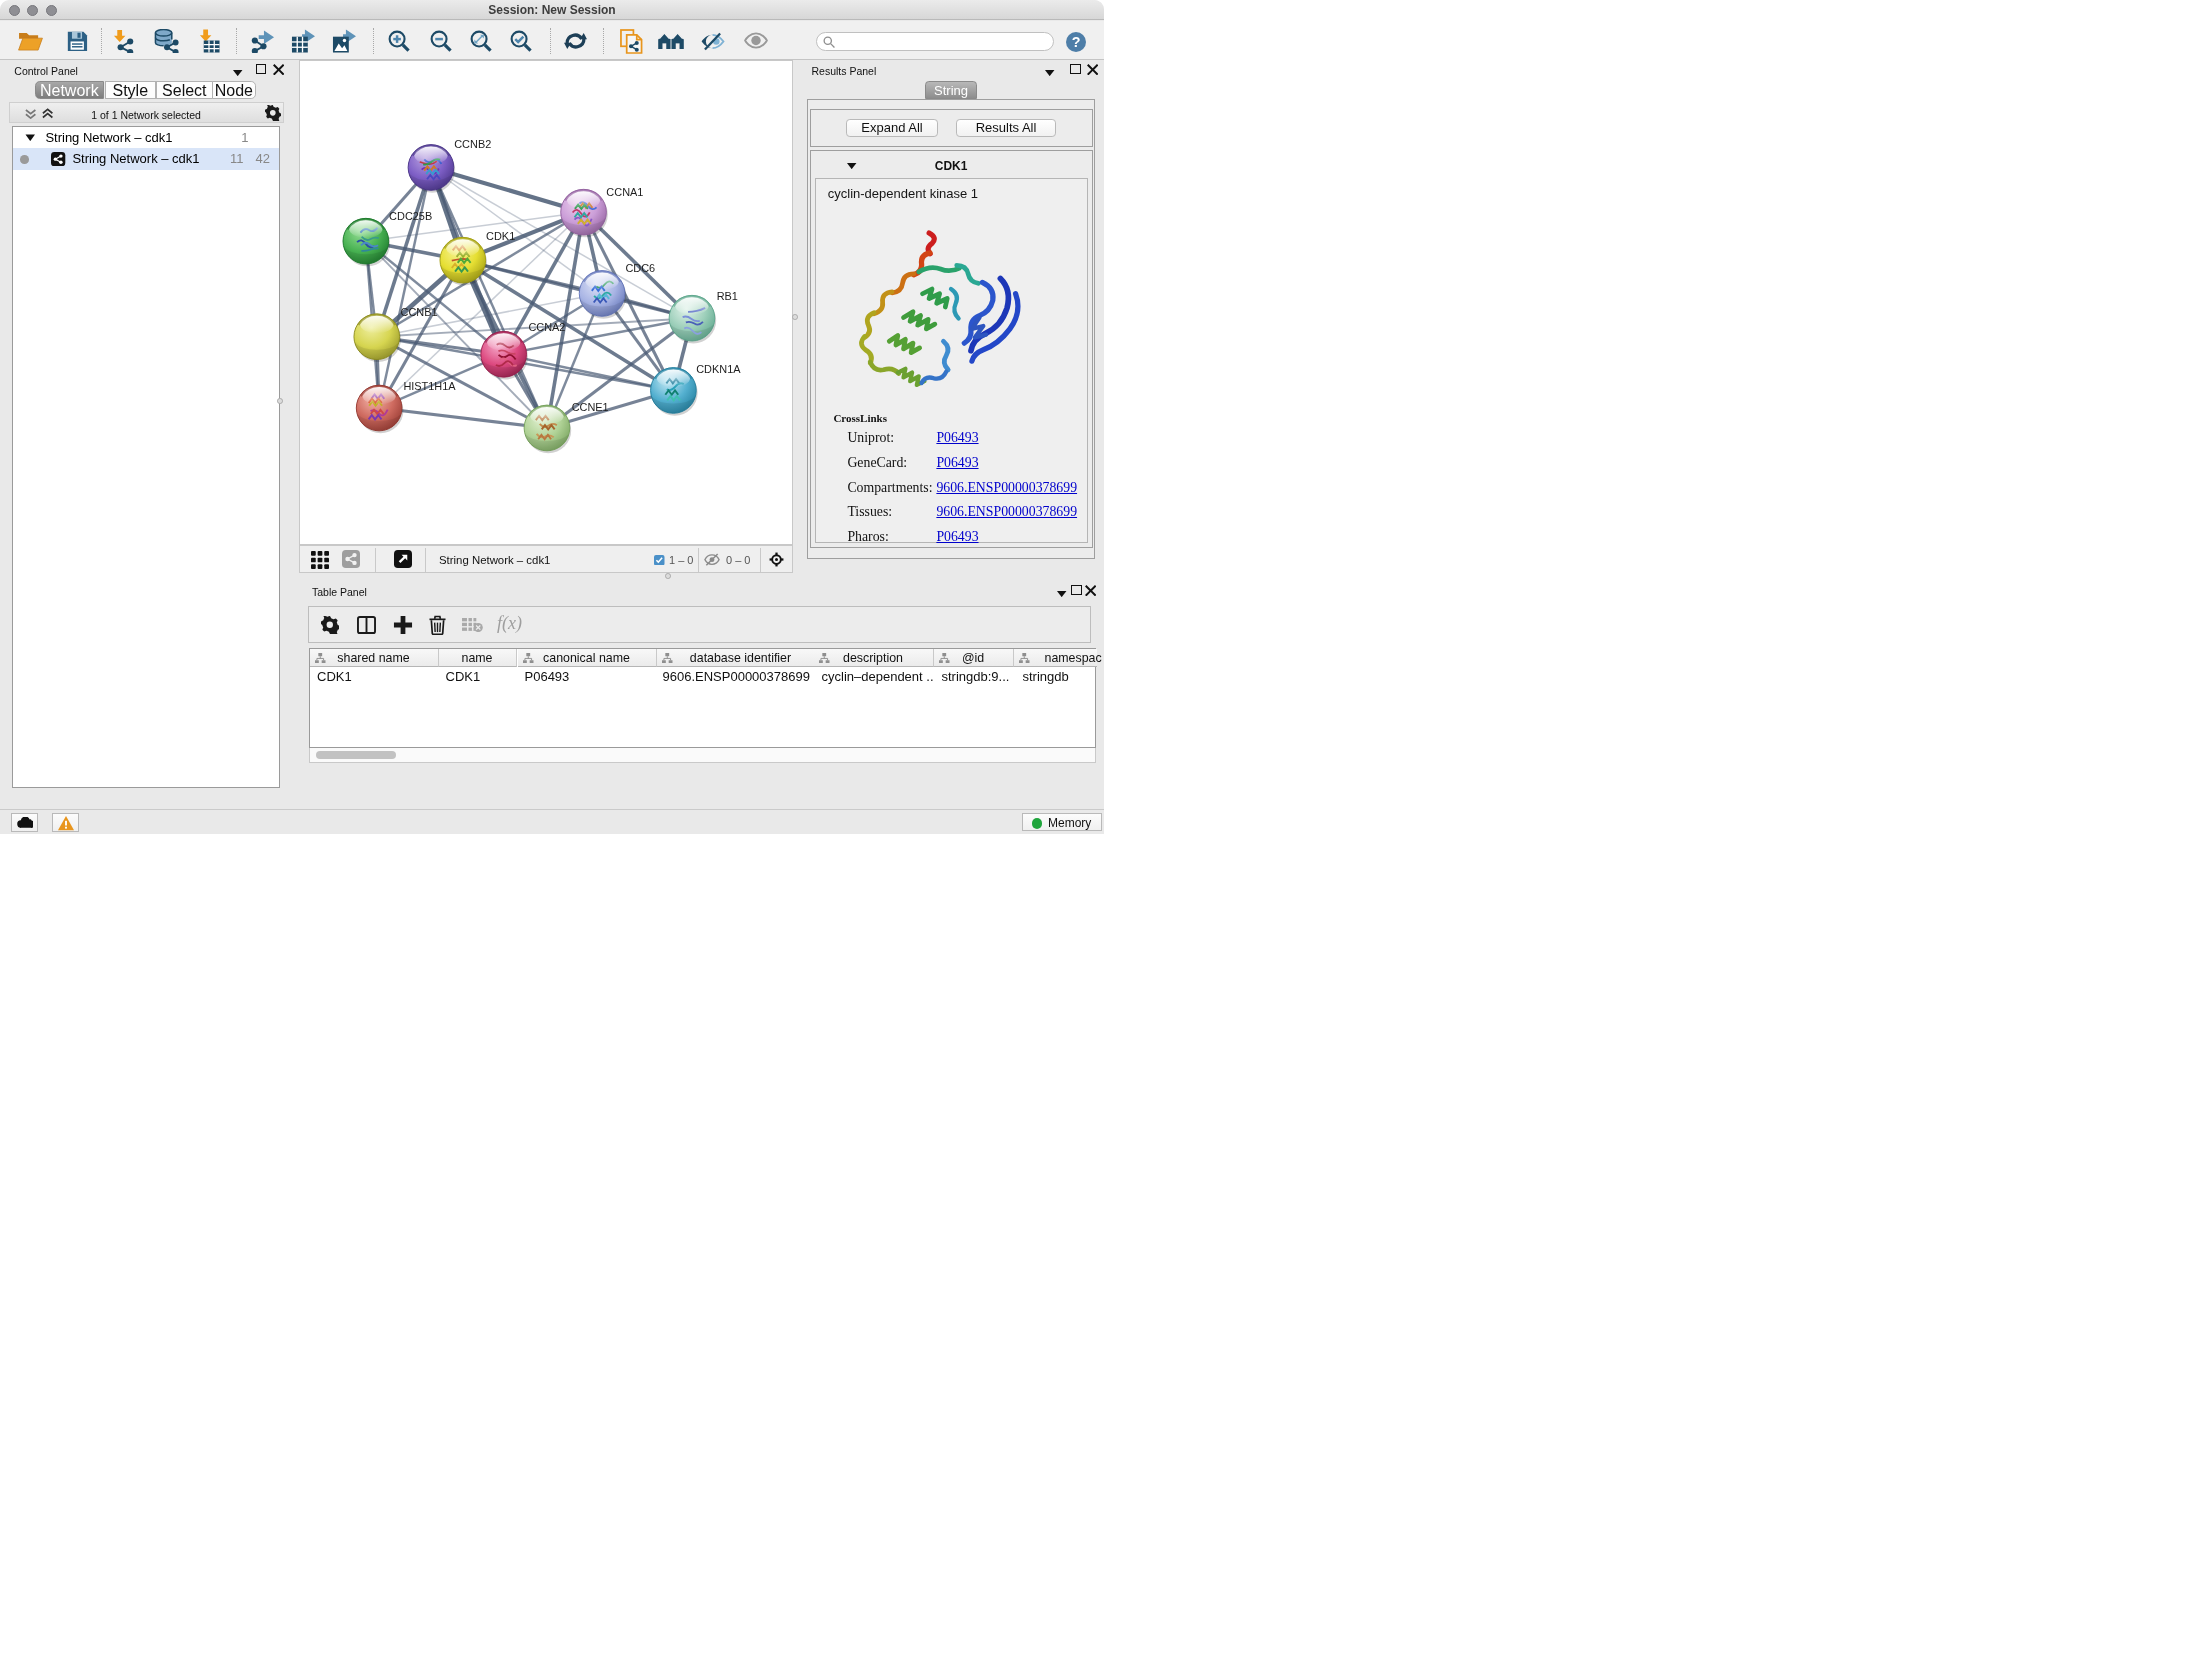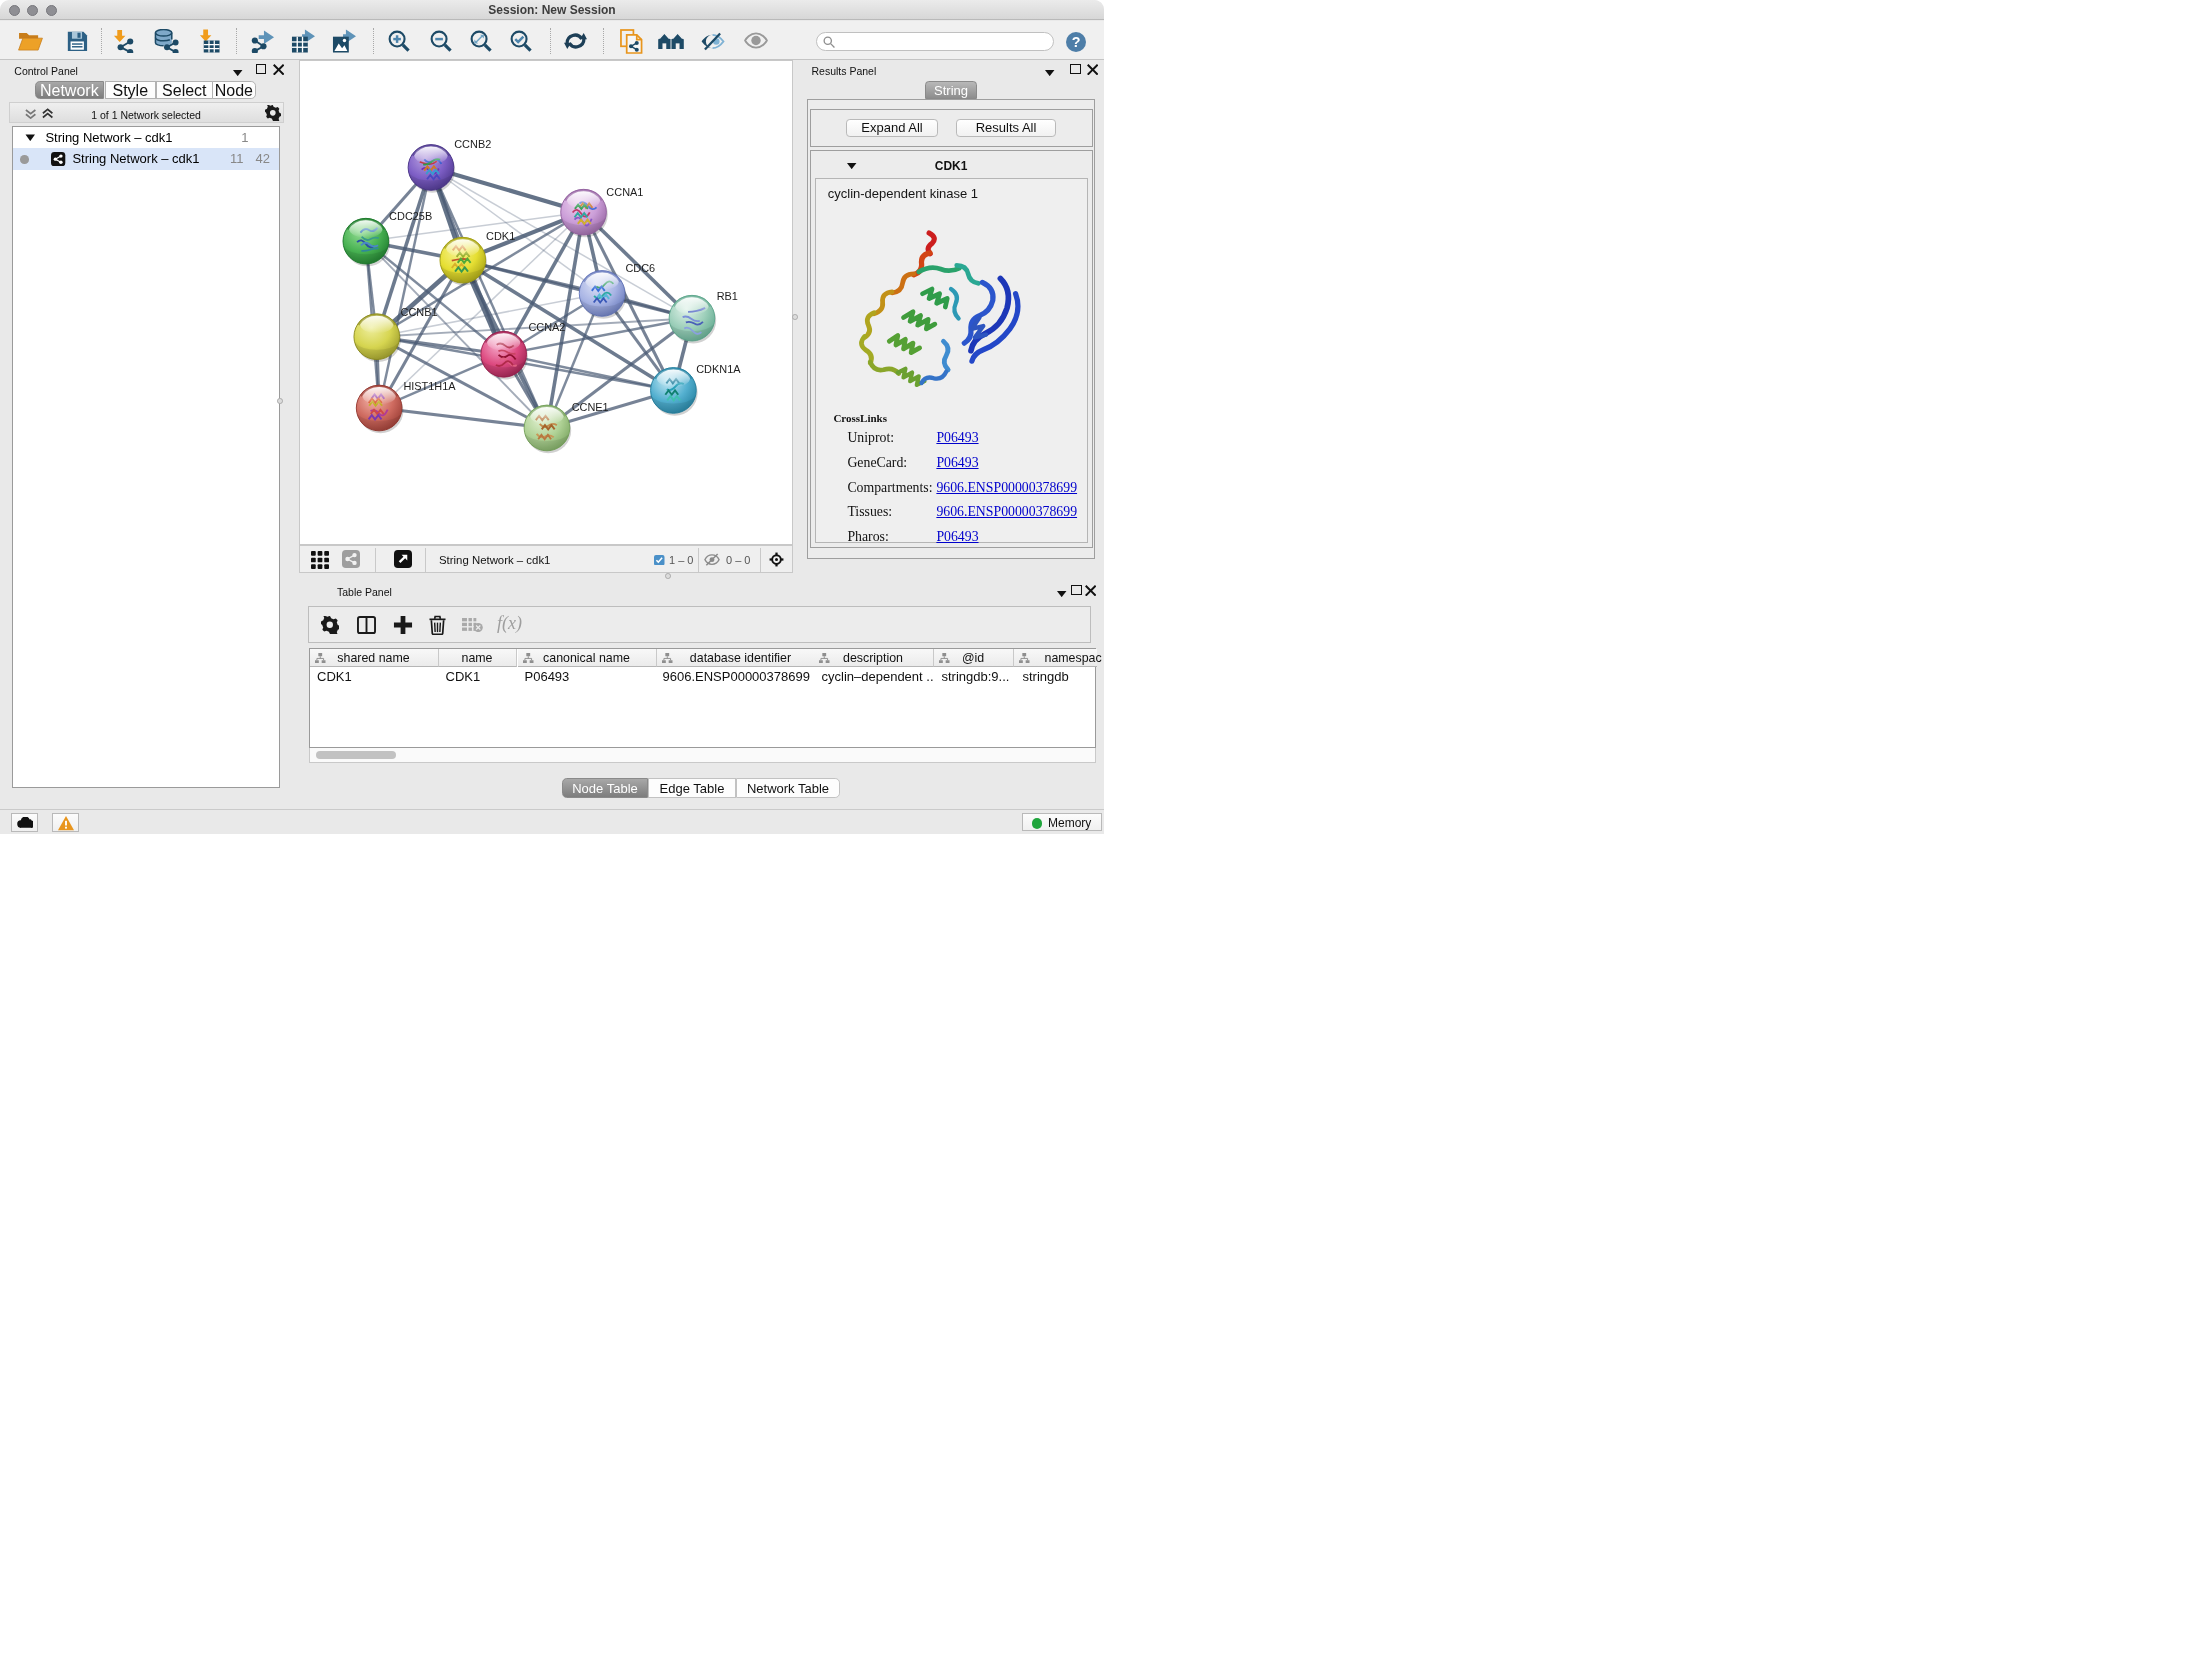--- a/index.html
+++ b/index.html
@@ -712,21 +712,21 @@
             <a class="xv">9606.ENSP00000378699</a>
           </div>
         <div class="xrow" style="top:350px;">
             <span class="xl">Pharos:</span>
             <a class="xv">P06493</a>
           </div>
       </div>
     </div>
   </div>
   <div id="tpanel">
-    <div class="paneltitle" style="position:absolute;left:13px;top:2.9px;margin-left:25px;">Table Panel</div>
+    <div class="paneltitle" style="position:absolute;left:13px;top:2.9px;">Table Panel</div>
     <svg style="position:absolute;left:757px;top:6.7px" width="11.4" height="7.6" viewBox="0 0 12 8">
         <path d="M1 1h10L6 7.5z" fill="#111"></path>
       </svg>
     <div class="winbtn" style="left:772px;top:1.9px;"></div>
     <svg style="position:absolute;left:786px;top:1.9px" width="11.4" height="11.4" viewBox="0 0 12 12">
         <path d="M1.5 0 6 4.5 10.5 0 12 1.5 7.5 6 12 10.5 10.5 12 6 7.5 1.5 12 0 10.5 4.5 6 0 1.5z" fill="#111"></path>
       </svg>
     <div id="tptool">
       <svg style="position:absolute;left:12.4px;top:8.6px" width="18" height="18" viewBox="0 0 17 17">
           <path fill="#1a1a1a" d="M8.5 0l1.1 2.2a6.5 6.5 0 0 1 2.1.9L14 2.3l1.7 1.7-.8 2.3c.4.6.7 1.3.9 2.1l2.2 1.1-0 2.4-2.2 1.1a6.5 6.5 0 0 1-.9 2.1l.8 2.3-1.7 1.7-2.3-.8c-.6.4-1.3.7-2.1.9L8.5 17l-1.1-2.2a6.5 6.5 0 0 1-2.1-.9l-2.3.8L1.3 13l.8-2.3a6.5 6.5 0 0 1-.9-2.1L0 7.5l0-2.4 2.2-1.1c.2-.8.5-1.5.9-2.1L2.3 0 4 0l2.3.8C6.9.4 7.6.1 8.4 0z"></path>
@@ -820,25 +820,20 @@
       <div class="td" style="left:215px;">P06493</div>
       <div class="td" style="left:353px;">9606.ENSP00000378699</div>
       <div class="td" style="left:512px;width:112px;">cyclin–dependent ...</div>
       <div class="td" style="left:632px;width:67px;">stringdb:9...</div>
       <div class="td" style="left:713px;">stringdb</div>
     </div>
     <div id="hscroll">
         <div id="hthumb"></div>
       </div>
   </div>
-  <div id="bottomtabs">
-    <div class="btab sel" style="left:562px;width:86px;border-radius:4.8px 0 0 4.8px;">Node Table</div>
-    <div class="btab" style="left:648px;width:88px;">Edge Table</div>
-    <div class="btab" style="left:736px;width:104px;border-radius:0 4.8px 4.8px 0;">Network Table</div>
-  </div>
   <div id="statusbar">
     <div class="sbtn" style="left:11.4px;top:2.9px;">
       <svg style="position:absolute;left:4.8px;top:2.9px" width="16" height="11.4" viewBox="0 0 17 12">
           <path fill="#111" d="M4.5 11.5 a4 4 0 0 1 -0.5 -8 a5 5 0 0 1 9.5 -1 a1.8 1.8 0 0 1 2 1.2 a3.5 3.5 0 0 1 -1 7.8z"></path>
         </svg>
     </div>
     <div class="sbtn" style="left:52px;top:2.9px;">
       <svg style="position:absolute;left:4.8px;top:2.4px" width="16" height="14.3" viewBox="0 0 17 15">
           <path fill="#e8951d" d="M8.5 0 17 15H0z"></path>
           <rect x="7.5" y="5" width="2" height="5" fill="#fff"></rect>

